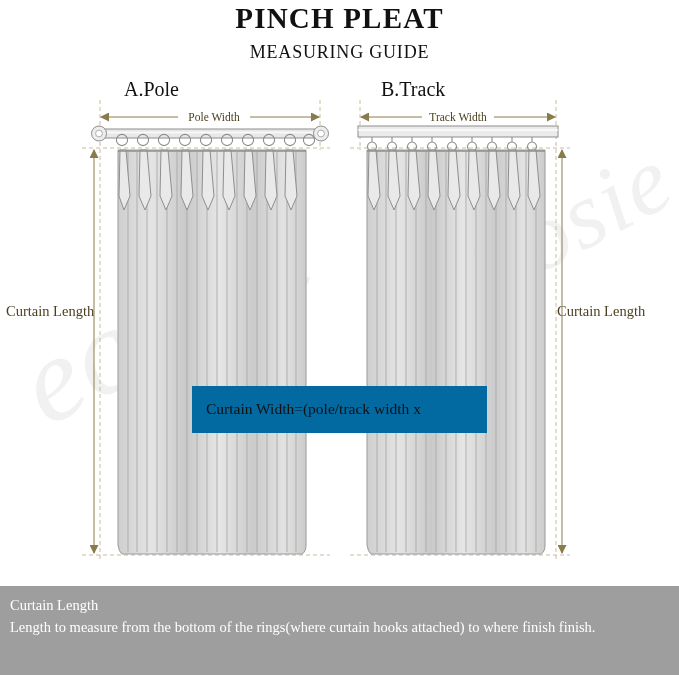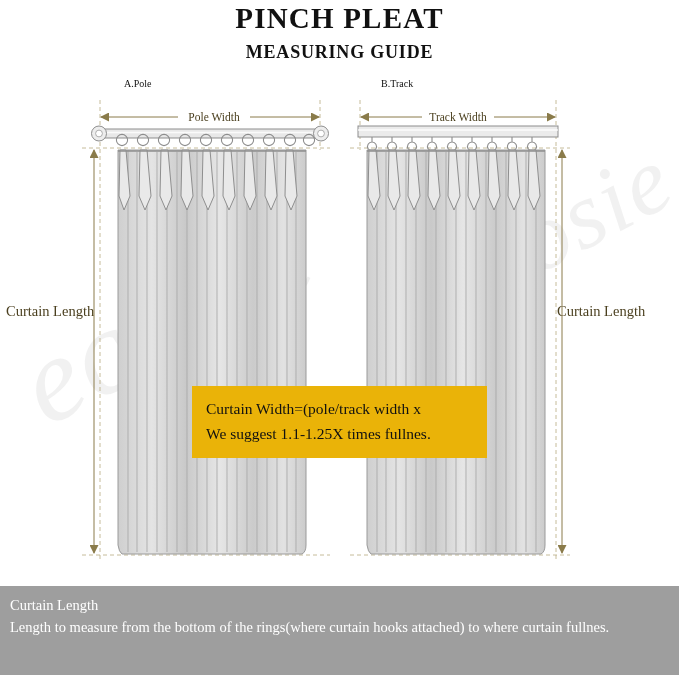--- a/index.html
+++ b/index.html
@@ -33,28 +33,28 @@
     letter-spacing: 1.2px;
     color: #111;
   }
   .title-sub {
     position: absolute;
     top: 42px;
     left: 0;
     width: 679px;
     text-align: center;
     font-size: 18px;
-    font-weight: bold;
+    font-weight: normal;
     letter-spacing: 0.8px;
     color: #111;
   }
 
   .panel-label {
     position: absolute;
-    font-size: 10px;
+    font-size: 20px;
     color: #111;
   }
   #label-pole { top: 78px; left: 124px; }
   #label-track { top: 78px; left: 381px; font-family: Liberation Serif, serif; }
 
   .side-label {
     position: absolute;
     font-size: 14.5px;
     color: #4a3f1e;
     white-space: nowrap;
@@ -75,21 +75,21 @@
   }
   #wm1 { top: 250px; left: 10px; transform: rotate(-28deg); }
   #wm2 { top: 175px; left: 430px; transform: rotate(-28deg); font-size: 95px; }
 
   
   #formula-box {
     position: absolute;
     left: 192px;
     top: 386px;
     width: 295px;
-    background: #eab308;
+    background: #0369a1;
     padding: 10px 12px 12px 14px;
     box-sizing: border-box;
     font-size: 15.5px;
     line-height: 1.62;
     color: #111;
   }
 
   
   #bottom-note {
     position: absolute;
@@ -300,24 +300,23 @@
           <path d="M509 150 L516 150 L520 196 L514 210 L508 196 Z" fill="#e9e9e9"></path>
           <path d="M529 150 L536 150 L540 196 L534 210 L528 196 Z" fill="#e9e9e9"></path>
         </g>
         <line x1="367" y1="151" x2="545" y2="151" stroke="#8f8f8f" stroke-width="1.4"></line>
       </g>
     </g>
   </svg>
 
   <div id="formula-box">
     <div>Curtain Width=(pole/track width x</div>
-    <div>We suggest 1.1-1.25X times fullnes.</div>
   </div>
 
   <div id="bottom-note">
     <div class="inner">
       <span class="heading">Curtain Length</span>
       <span>Length to measure from the bottom of the rings(where curtain hooks attached) to</span>
-      <span>where curtain fullnes.</span>
+      <span>where finish finish.</span>
     </div>
   </div>
 
 </div>
 
 </body></html>

